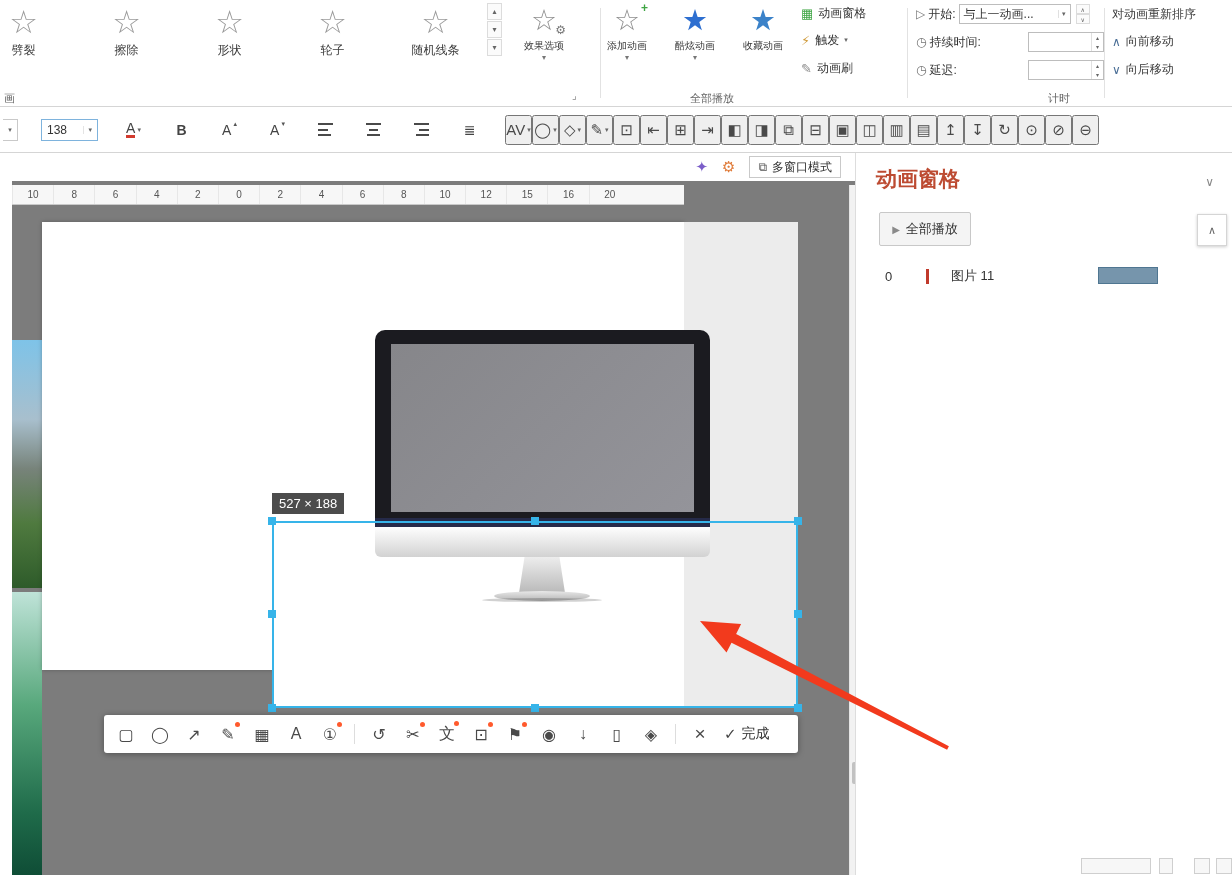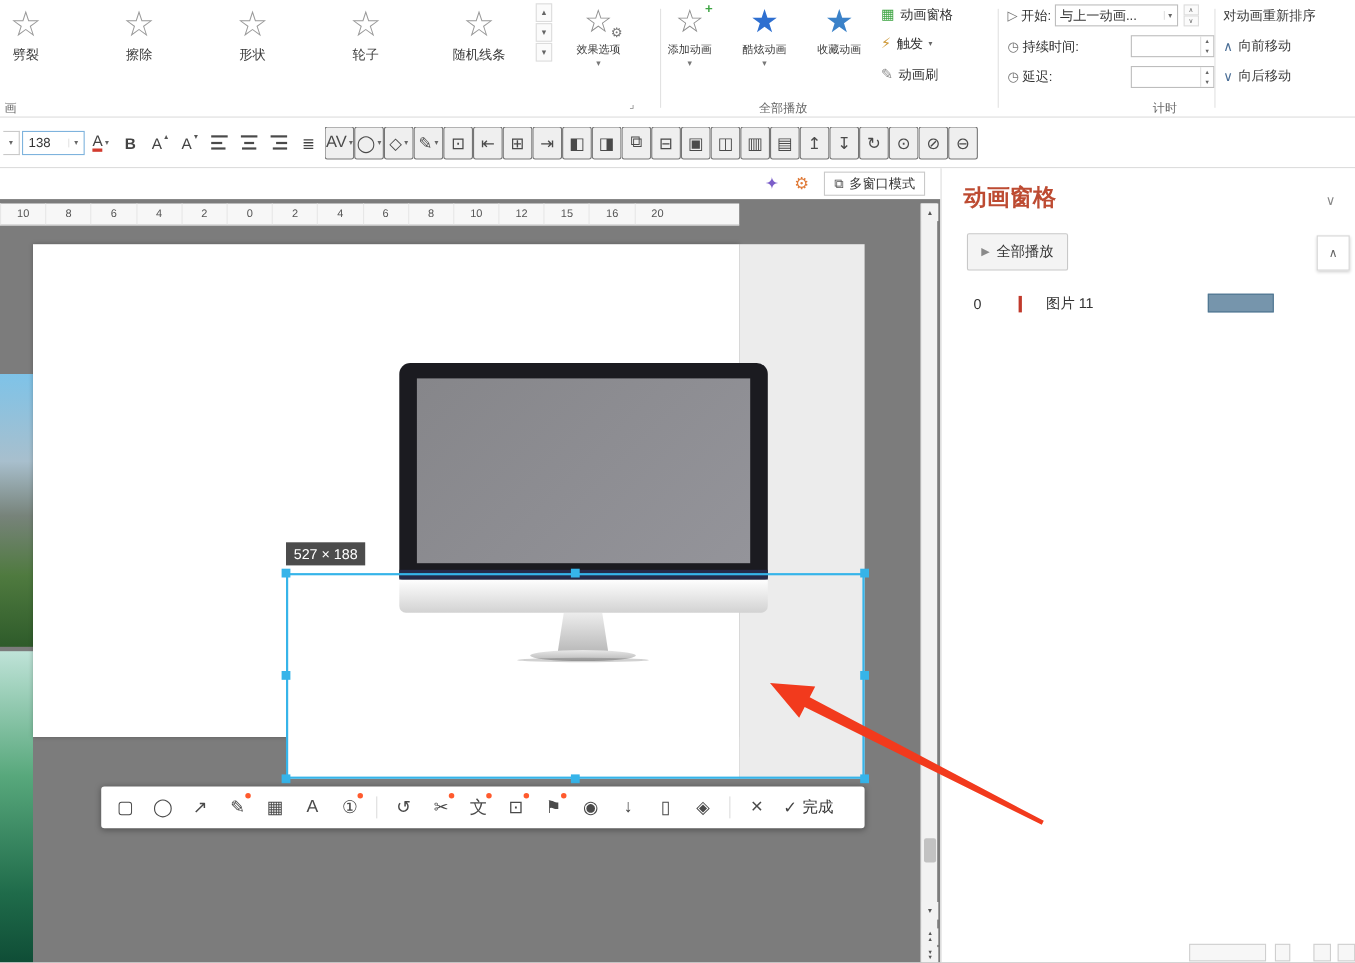--- a/index.html
+++ b/index.html
@@ -38,21 +38,21 @@
   .ministack{width:14px;height:20px;display:flex;flex-direction:column;margin-left:2px}
   .ministack span{flex:1;border:1px solid #dcdcdc;background:#fbfbfb;font-size:6px;color:#666;display:flex;align-items:center;justify-content:center}
   .reorder{position:absolute;left:1112px;top:0;width:120px}
   .rrow{position:absolute;display:flex;align-items:center;gap:5px;font-size:12px;color:#3a3a3a;white-space:nowrap}
   .bluechev{color:#4a6e96;font-size:12px}
   .vsep{position:absolute;top:8px;height:90px;width:1px;background:#e2e2e2}
   .grp{position:absolute;top:91px;font-size:11px;color:#666}
   .launcher{position:absolute;left:572px;top:90px;font-size:10px;color:#888}
 
   
-  .fmt{position:absolute;left:0;top:107px;width:1232px;height:46px;background:#fff;border-bottom:1px solid #d5d5d5;display:flex;align-items:center;gap:2px;padding:0 3px}
+  .fmt{position:absolute;left:0;top:107px;width:1232px;height:46px;background:#fff;border-bottom:1px solid #d5d5d5;display:flex;align-items:center;gap:23px;padding:0 3px}
   .partialbox{width:15px;height:22px;border:1px solid #c9c9c9;border-left:none;font-size:7px;color:#666;display:flex;align-items:center;justify-content:center}
   .szcombo{width:57px;height:22px;border:1px solid #7eb3dd;background:#fff;display:flex;align-items:center;padding:0 5px;font-size:12px;color:#333}
   .szcombo .cdp{margin-left:auto;font-size:7px;color:#666;border-left:1px solid #e4e4e4;padding-left:4px}
   .fbtn{min-width:25px;height:30px;display:flex;align-items:center;justify-content:center;font-size:14px;color:#444;gap:2px;background:none;border:none;cursor:default}
   .fca{border-bottom:3px solid #d23b2e;line-height:13px;font-size:14px}
   .bld{font-weight:bold}
   .supmark{font-size:7px;color:#555;margin-top:-12px}
   .cdp2{font-size:7px;color:#666}
   .alic{width:15px;height:13px;display:flex;flex-direction:column;justify-content:space-between}
   .alic i{height:2px;background:#4a4a4a;display:block}
@@ -63,21 +63,21 @@
   .licon .cdp2{margin-left:1px}
 
   
   .modebar{position:absolute;left:0;top:153px;width:855px;height:28px;background:#fff;display:flex;align-items:center;justify-content:flex-end;gap:14px;padding-right:14px}
   .magic{color:#7b5ec9;font-size:15px}
   .gear2{color:#e07b39;font-size:15px}
   .mwin{height:22px;border:1px solid #c9c9c9;background:#fff;display:flex;align-items:center;gap:5px;padding:0 8px;font-size:12px;color:#333}
   .mw-ico{font-size:12px;color:#555}
 
   
-  .canvas{position:absolute;left:0;top:181px;width:855px;height:694px;background:#7c7c7c;overflow:hidden}
+  .canvas{position:absolute;left:12px;top:181px;width:855px;height:694px;background:#7c7c7c;overflow:hidden}
   .ruler{position:absolute;left:0;top:4px;width:672px;height:20px;background:#f7f7f7;border-bottom:1px solid #c9c9c9;display:flex}
   .rcell{width:41.2px;text-align:center;font-size:10px;color:#555;line-height:19px;border-left:1px solid #e7e7e7}
   .slide{position:absolute;left:30px;top:41px;width:642px;height:448px;background:#fff;box-shadow:0 0 4px rgba(0,0,0,.25)}
   .lightcol{position:absolute;left:672px;top:41px;width:114px;height:486px;background:#ececec}
   .selbottom{position:absolute;left:260px;top:489px;width:412px;height:38px;background:#fff}
   .thumb{position:absolute;left:0;width:30px}
   .t1{top:159px;height:248px;background:linear-gradient(180deg,#7ec3e8 0%,#a8bfcd 32%,#77837a 52%,#4f7a3f 74%,#2e5b2a 100%)}
   .t2{top:411px;height:283px;background:linear-gradient(180deg,#bfe3d8 0%,#58a87c 40%,#1f6b4a 78%,#0f4d36 100%)}
   
   .monitor{position:absolute;left:363px;top:149px;width:335px;height:271px}

